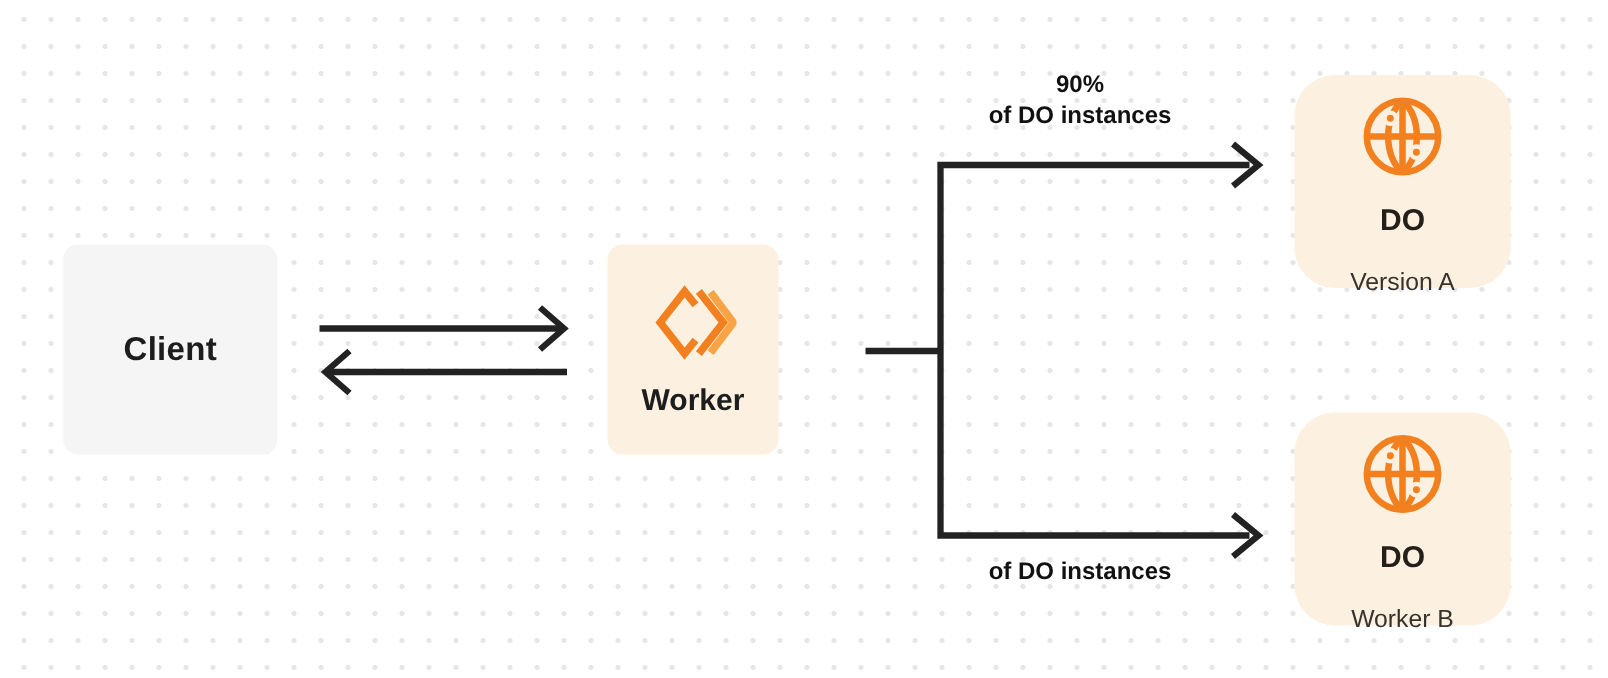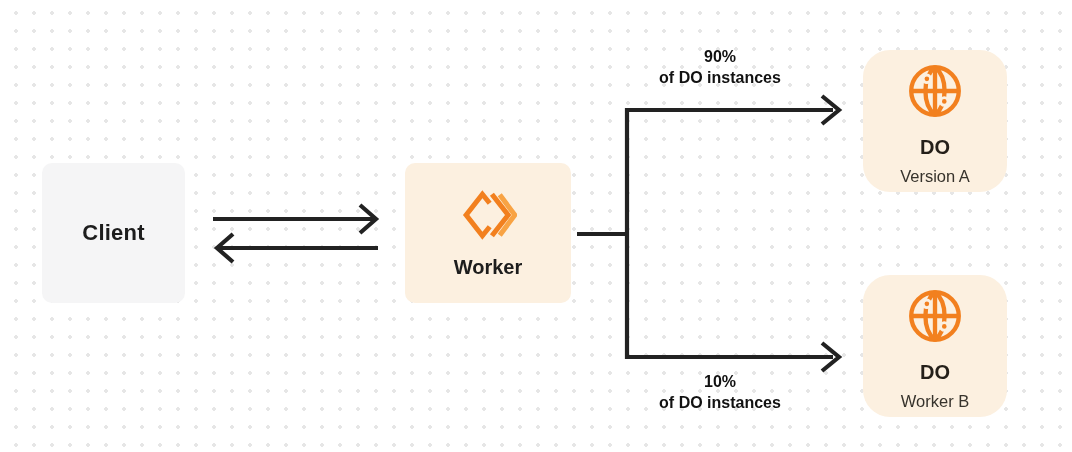--- a/index.html
+++ b/index.html
@@ -34,21 +34,21 @@
   }
   .node-client .label {
     font-size: 22px;
     font-weight: 700;
     color: #1d1d1d;
     letter-spacing: 0.2px;
     text-align: center;
   }
   .node-worker {
     left: 405px; top: 163px;
-    width: 166px; height: 140px;
+    width: 114px; height: 140px;
     background: #fcf0e0;
     gap: 13px;
   }
   .node-worker .label {
     font-size: 20px;
     font-weight: 700;
     color: #1d1d1d;
   }
   .node-do {
     width: 144px; height: 142px;
@@ -60,21 +60,21 @@
   .node-do-a { left: 863px; top: 50px; }
   .node-do-b { left: 863px; top: 275px; }
   .node-do .title {
     margin-top: 16px;
     font-size: 20px;
     font-weight: 700;
     line-height: 22px;
     color: #241f19;
   }
   .node-do .subtitle {
-    margin-top: 8px;
+    margin-top: 20px;
     font-size: 16.5px;
     font-weight: 400;
     line-height: 20px;
     color: #37332c;
   }
   .connector-layer {
     position: absolute;
     left: 0; top: 0;
     width: 1072px; height: 452px;
     pointer-events: none;
@@ -129,21 +129,20 @@
     </span>
     <span class="label">Worker</span>
   </div>
 
   <div class="branch-label branch-label-top">
     <div>90%</div>
     <div>of DO instances</div>
   </div>
 
   <div class="branch-label branch-label-bottom">
-    <div>10%</div>
     <div>of DO instances</div>
   </div>
 
   <div class="node node-do node-do-a">
     <span class="icon-wrap">
       <svg width="58" height="58" viewBox="0 0 100 100" xmlns="http://www.w3.org/2000/svg">
         <g fill="none" stroke="#f2801f" stroke-width="7.5">
           <circle cx="50" cy="50" r="41"></circle>
           <line x1="9" y1="50" x2="91" y2="50"></line>
           <line x1="50" y1="9" x2="50" y2="91"></line>

